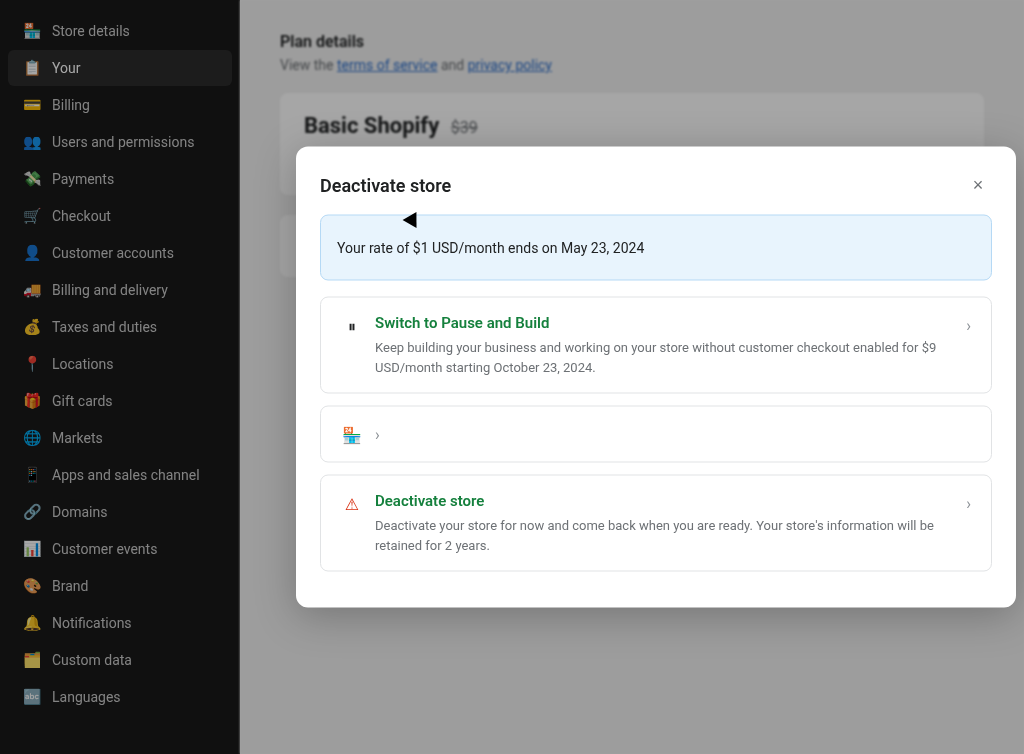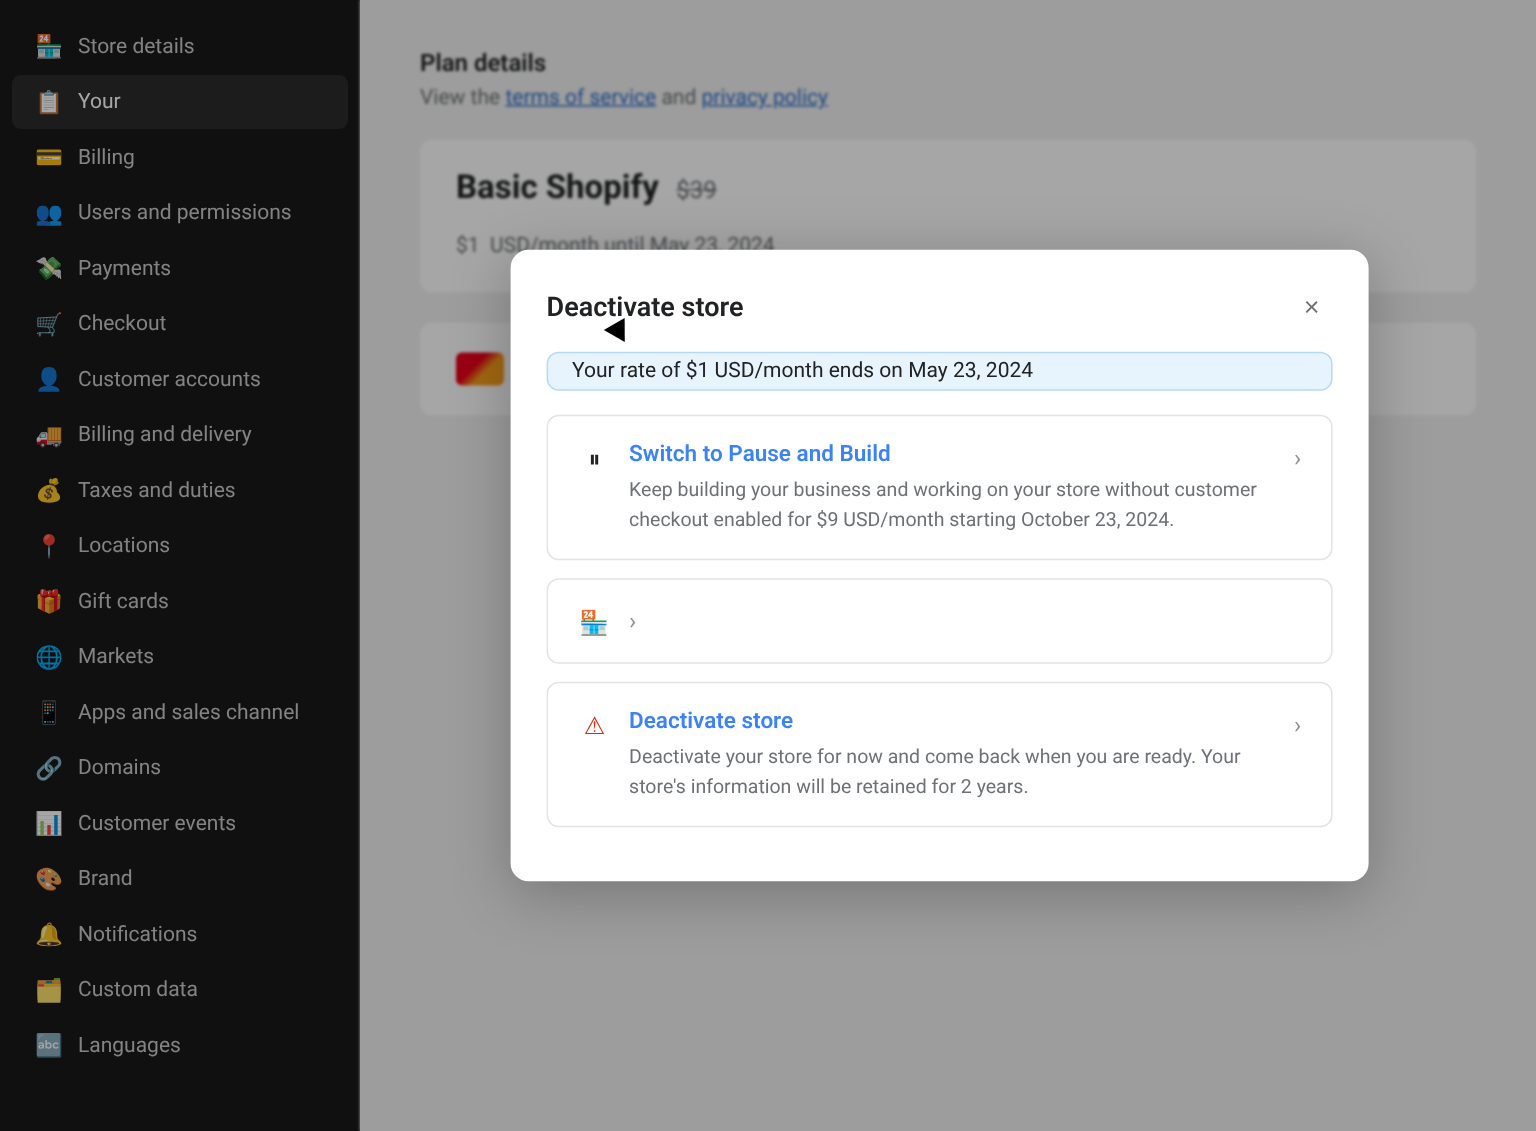--- a/index.html
+++ b/index.html
@@ -137,21 +137,21 @@
       background: rgba(0,0,0,0.35);
       z-index: 10;
     }
 
     
     .modal {
       position: absolute;
       top: 50%;
       left: 50%;
       transform: translate(-30%, -50%);
-      width: 572px;
+      width: 720px;
       background: #fff;
       border-radius: 12px;
       z-index: 20;
       padding: 24px;
       box-shadow: 0 8px 40px rgba(0,0,0,0.25);
     }
 
     .modal-header {
       display: flex;
       align-items: center;
@@ -175,21 +175,21 @@
       align-items: center;
       justify-content: center;
       border-radius: 4px;
     }
 
     
     .info-banner {
       background: #e8f4fd;
       border: 1px solid #b5d9f5;
       border-radius: 8px;
-      padding: 4px 16px;
+      padding: 24px 16px;
       font-size: 14px;
       color: #202223;
       margin-bottom: 16px;
     }
 
     
     .option-row {
       border: 1px solid #e1e3e5;
       border-radius: 8px;
       padding: 16px 20px;
@@ -209,21 +209,21 @@
       display: flex;
       align-items: center;
       justify-content: center;
       font-size: 16px;
     }
 
     .option-content { flex: 1; }
     .option-title {
       font-size: 15px;
       font-weight: 600;
-      color: #3b82f6;
+      color: #15803d;
       margin-bottom: 6px;
     }
     .option-desc {
       font-size: 13px;
       color: #6d7175;
       line-height: 1.5;
     }
 
     .option-chevron {
       font-size: 16px;

